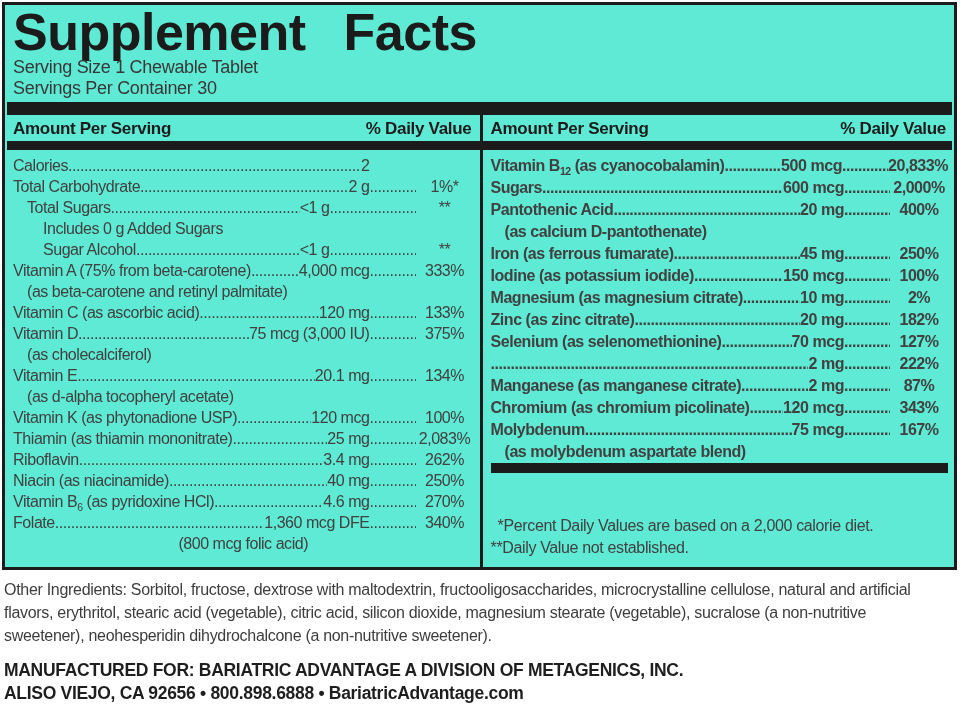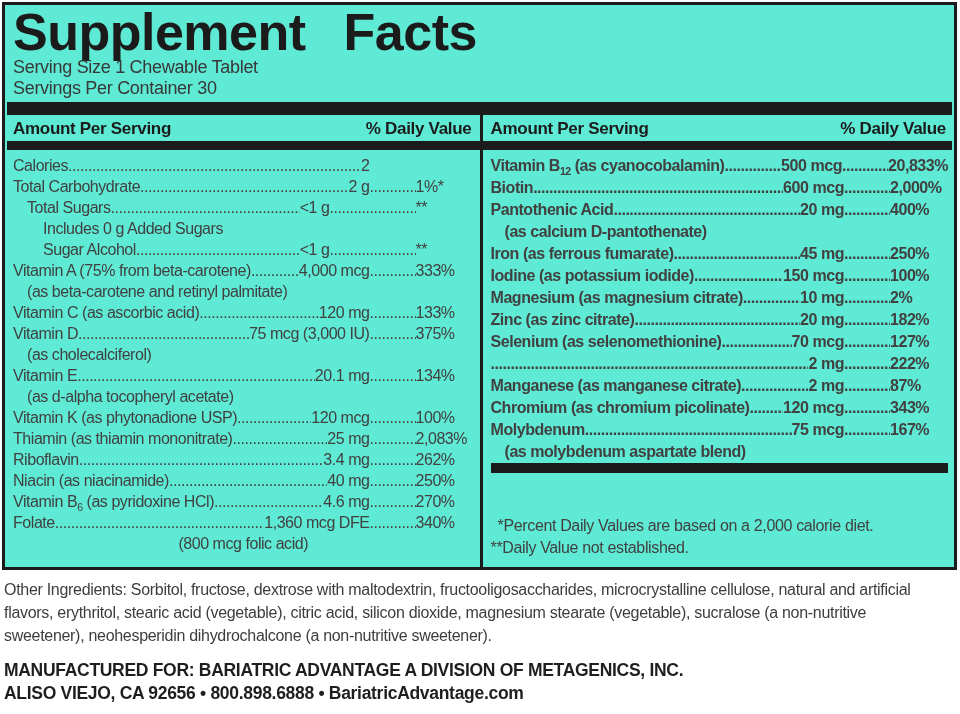--- a/index.html
+++ b/index.html
@@ -57,21 +57,21 @@
     padding-bottom:8px;
   }
   .row{display:flex;align-items:baseline;line-height:21px;}
   .col.rightside .row{line-height:22px;font-weight:bold;}
   .row.ind1{padding-left:14px;}
   .row.ind2{padding-left:30px;}
   .row.center{justify-content:center;text-align:center;}
   .nm{flex:0 1 auto;white-space:nowrap;}
   .nm sub{font-size:10.5px;line-height:0;}
   .amt{flex:none;white-space:nowrap;}
-  .dv{flex:none;min-width:58px;text-align:left;white-space:nowrap;}
+  .dv{flex:none;min-width:58px;text-align:center;white-space:nowrap;}
   .ld{flex:1 1 6px;min-width:4px;overflow:hidden;white-space:nowrap;}
   .ld2{flex:0 0 46px;overflow:hidden;white-space:nowrap;}
   .ld2.wide{flex-basis:86px;}
   .sp{flex:0 0 104px;}
   .rspacer{flex:1 1 0;}
   .bar-mid{height:14px;margin:0;}
   .foot{font-size:16px;line-height:22px;padding-top:6px;letter-spacing:-.35px;}
   .foot .f1{padding-left:7px;margin-top:36px;}
 
   
@@ -231,21 +231,21 @@
       <div class="col rightside">
         <div id="col-right-rows">
             <div class="row">
               <span class="nm">Vitamin B<sub>12</sub> (as cyanocobalamin)</span>
               <span class="ld">....................................................................................................................................................................................</span>
               <span class="amt">500 mcg</span>
               <span class="ld2">....................................................................................................................................................................................</span>
               <span class="dv">20,833%</span>
             </div>
             <div class="row">
-              <span class="nm">Biotin</span>
+              <span class="nm">Sugars</span>
               <span class="ld">....................................................................................................................................................................................</span>
               <span class="amt">600 mcg</span>
               <span class="ld2">....................................................................................................................................................................................</span>
               <span class="dv">2,000%</span>
             </div>
             <div class="row">
               <span class="nm">Pantothenic Acid</span>
               <span class="ld">....................................................................................................................................................................................</span>
               <span class="amt">20 mg</span>
               <span class="ld2">....................................................................................................................................................................................</span>

